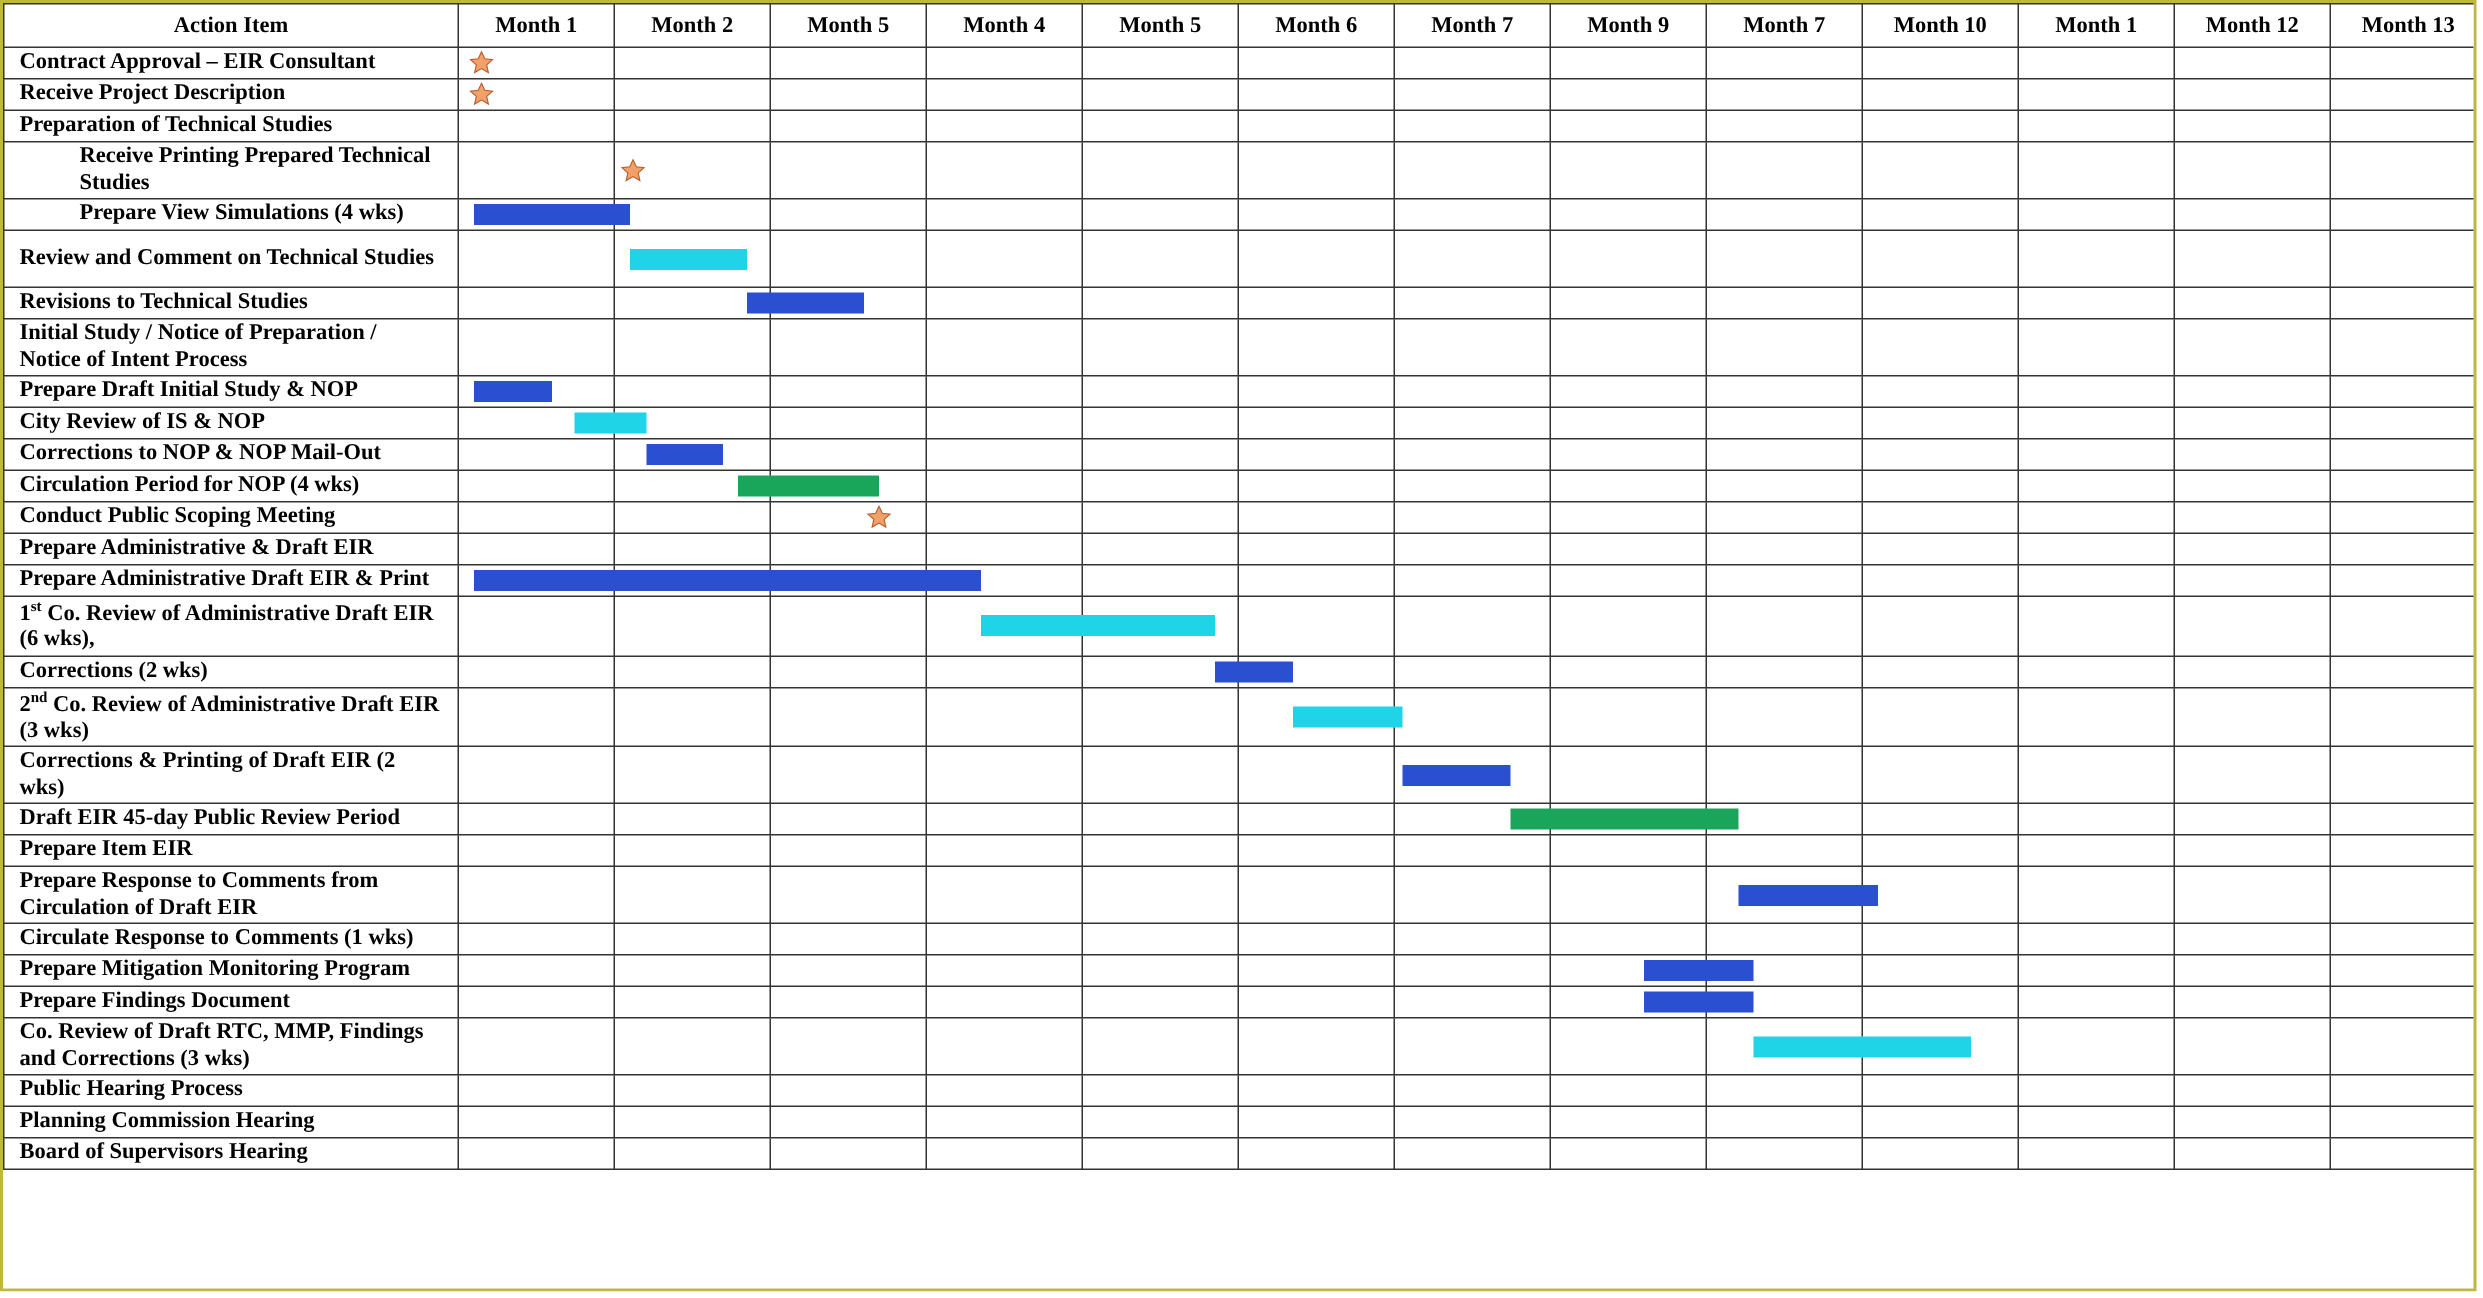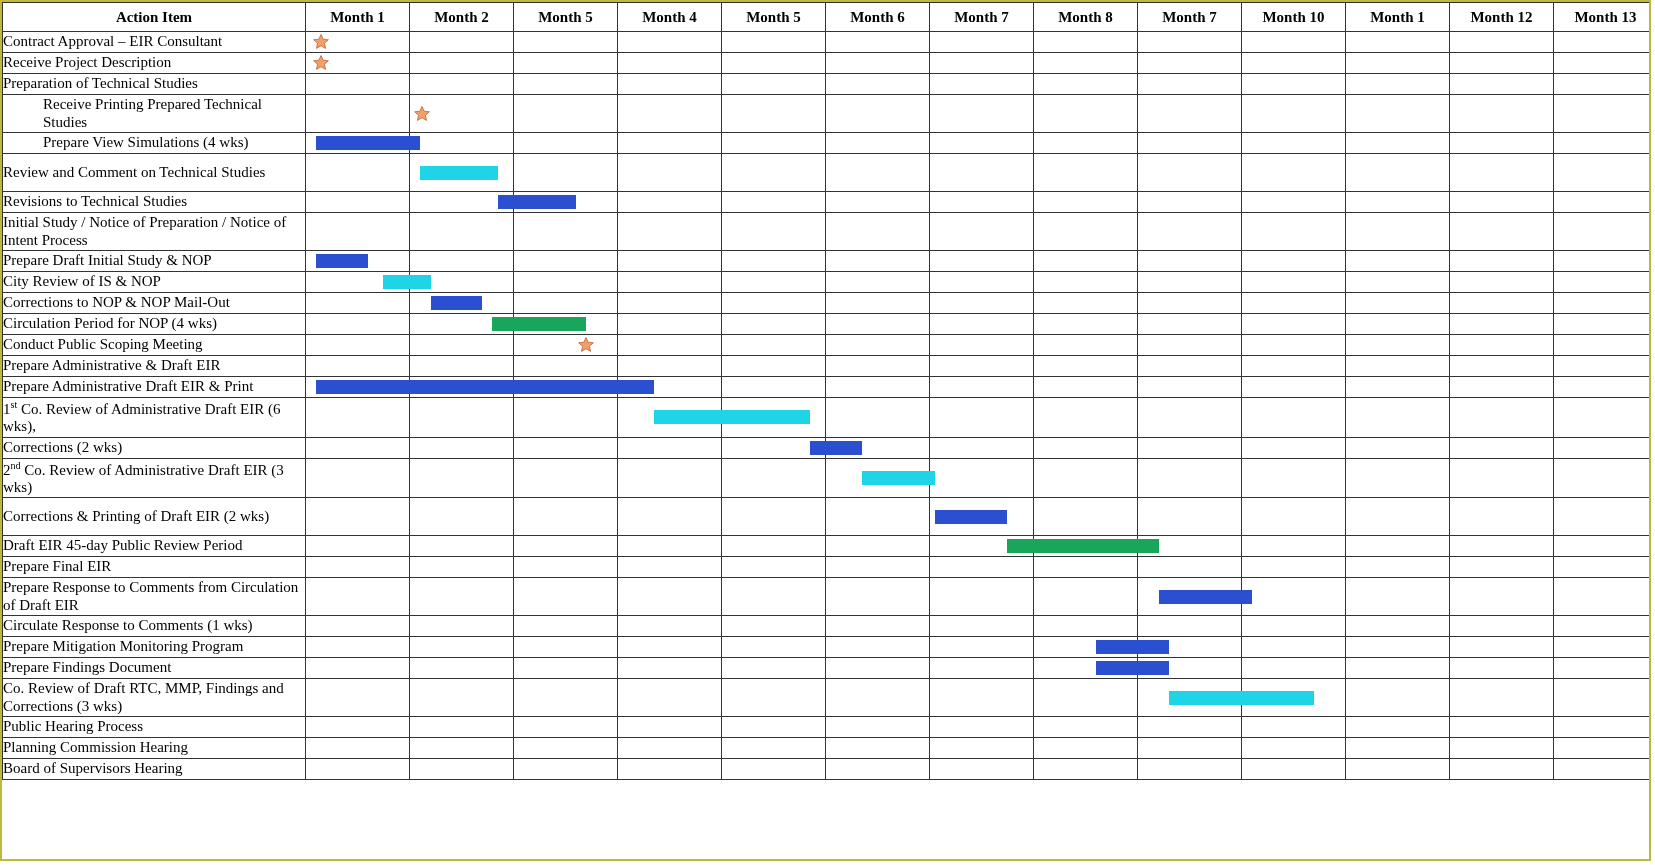--- a/index.html
+++ b/index.html
@@ -3,21 +3,21 @@
 <meta charset="utf-8">
 <style>
   html,body{margin:0;padding:0;font-family:"Times New Roman",Times,serif;font-size:15px;color:#000;}
   body{background:#fff;}
   .wrap{border:2px solid #bfb83e;width:1651px;height:861px;box-sizing:border-box;overflow:hidden;}
   table{border-collapse:collapse;width:100%;table-layout:fixed;}
   th,td{border:1px solid #333;vertical-align:middle;padding:0;}
   th{font-weight:bold;text-align:center;height:28px;background:#fff;}
   th.action{width:302px;}
   th.month{width:103px;margin-top:13px;}
-  td.label{padding:1px 0;white-space:normal;line-height:1.15;}
+  td.label{padding:1px 10px;white-space:normal;line-height:1.15;font-weight:bold;}
   td.label .indent{padding-left:40px;display:block;}
   td.gcell{position:relative;height:100%;}
   tr.r1{height:21px;}
   tr.r2{height:38px;}
   .bar{position:absolute;top:50%;transform:translateY(-50%);height:14px;}
   .blue{background:#2a4fd0;}
   .cyan{background:#1ed4e6;}
   .green{background:#1aa65a;}
   .star{position:absolute;top:50%;transform:translateY(-50%);width:18px;height:18px;}
   .star svg{width:18px;height:18px;display:block;}
@@ -31,21 +31,21 @@
     <thead>
       <tr id="hdr">
           <th class="action">Action Item</th>
           <th class="month">Month 1</th>
           <th class="month">Month 2</th>
           <th class="month">Month 5</th>
           <th class="month">Month 4</th>
           <th class="month">Month 5</th>
           <th class="month">Month 6</th>
           <th class="month">Month 7</th>
-          <th class="month">Month 8</th>
+          <th class="month">Month 9</th>
           <th class="month">Month 7</th>
           <th class="month">Month 10</th>
           <th class="month">Month 1</th>
           <th class="month">Month 12</th>
           <th class="month">Month 13</th>
         </tr>
     </thead>
     <tbody id="tb">
         <tr class="r1">
           <td class="label"><span>Contract Approval – EIR Consultant</span></td>
@@ -439,21 +439,21 @@
           </td>
           <td class="gcell">
             <span class="bar green" style="left: -1px; right: 80%;"></span>
           </td>
           <td class="gcell"></td>
           <td class="gcell"></td>
           <td class="gcell"></td>
           <td class="gcell"></td>
         </tr>
         <tr class="r1">
-          <td class="label"><span>Prepare Final EIR</span></td>
+          <td class="label"><span>Prepare Item EIR</span></td>
           <td class="gcell"></td>
           <td class="gcell"></td>
           <td class="gcell"></td>
           <td class="gcell"></td>
           <td class="gcell"></td>
           <td class="gcell"></td>
           <td class="gcell"></td>
           <td class="gcell"></td>
           <td class="gcell"></td>
           <td class="gcell"></td>

